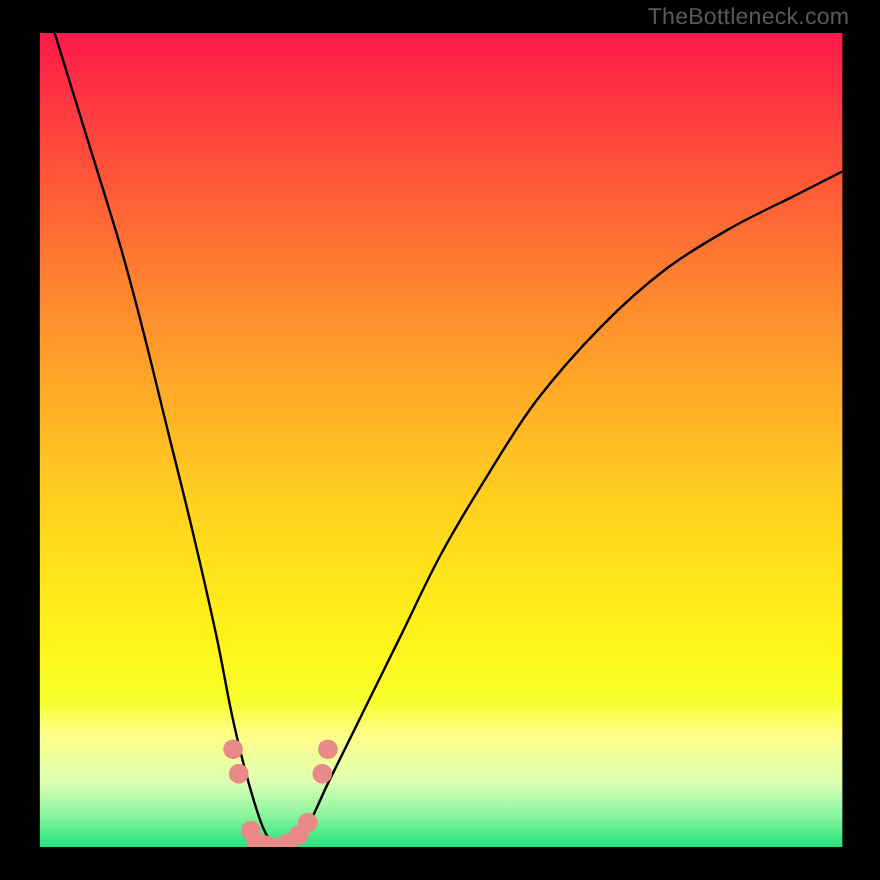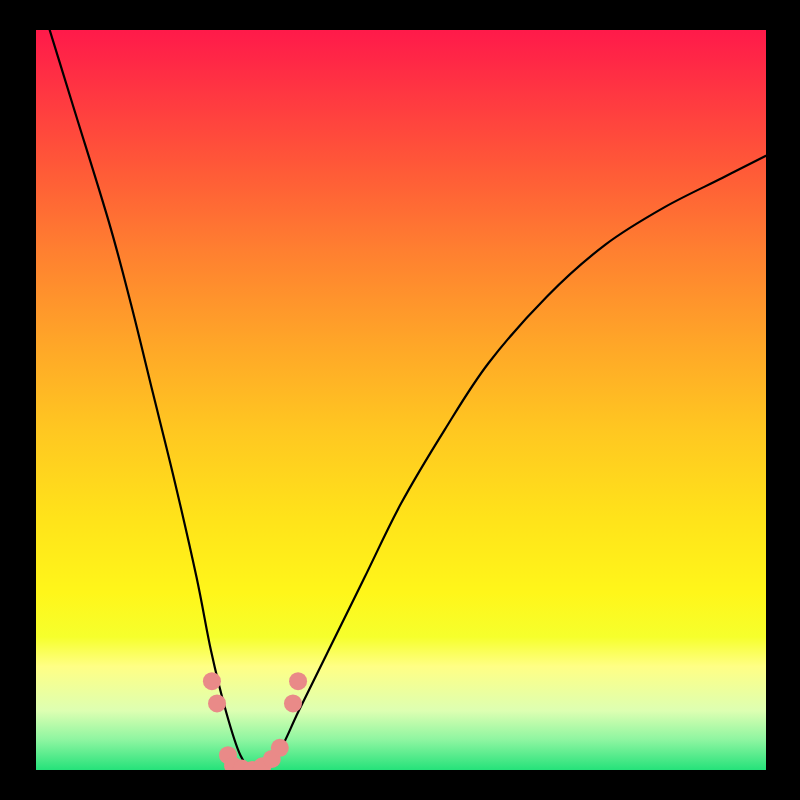--- a/index.html
+++ b/index.html
@@ -87,13 +87,14 @@
           <circle cx="216.08" cy="740.00" r="9" fill="#e98a88"></circle>
           <circle cx="226.30" cy="736.30" r="9" fill="#e98a88"></circle>
           <circle cx="235.79" cy="728.90" r="9" fill="#e98a88"></circle>
           <circle cx="243.82" cy="717.80" r="9" fill="#e98a88"></circle>
           <circle cx="256.96" cy="673.40" r="9" fill="#e98a88"></circle>
           <circle cx="262.07" cy="651.20" r="9" fill="#e98a88"></circle>
         </g>
     </svg>
   </div>
 
+  <div class="attribution">TheBottleneck.com</div>
 </div>
 
 </body></html>

